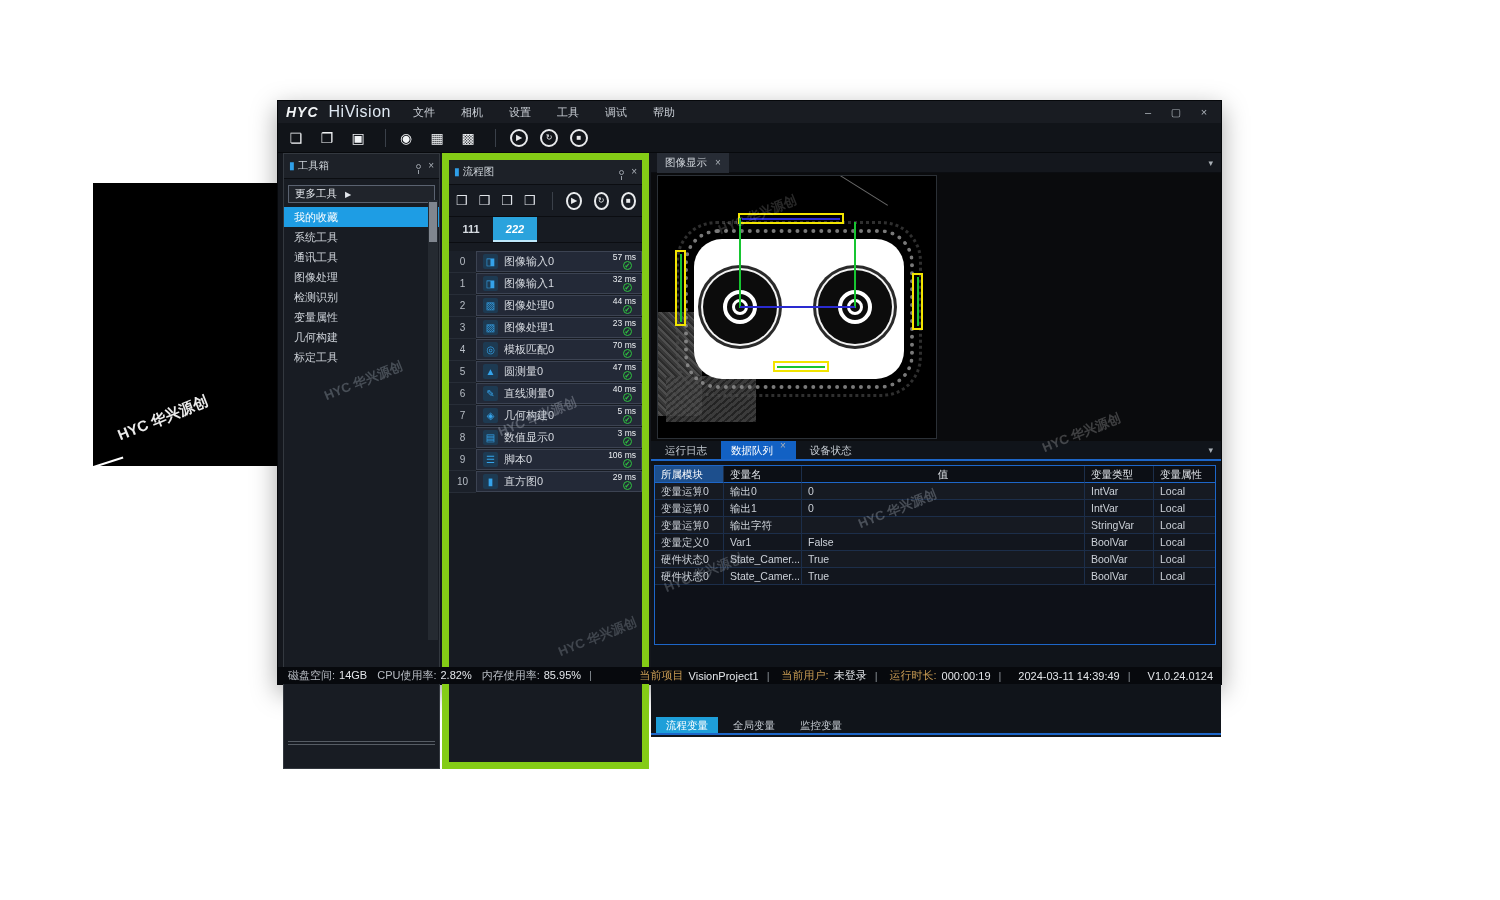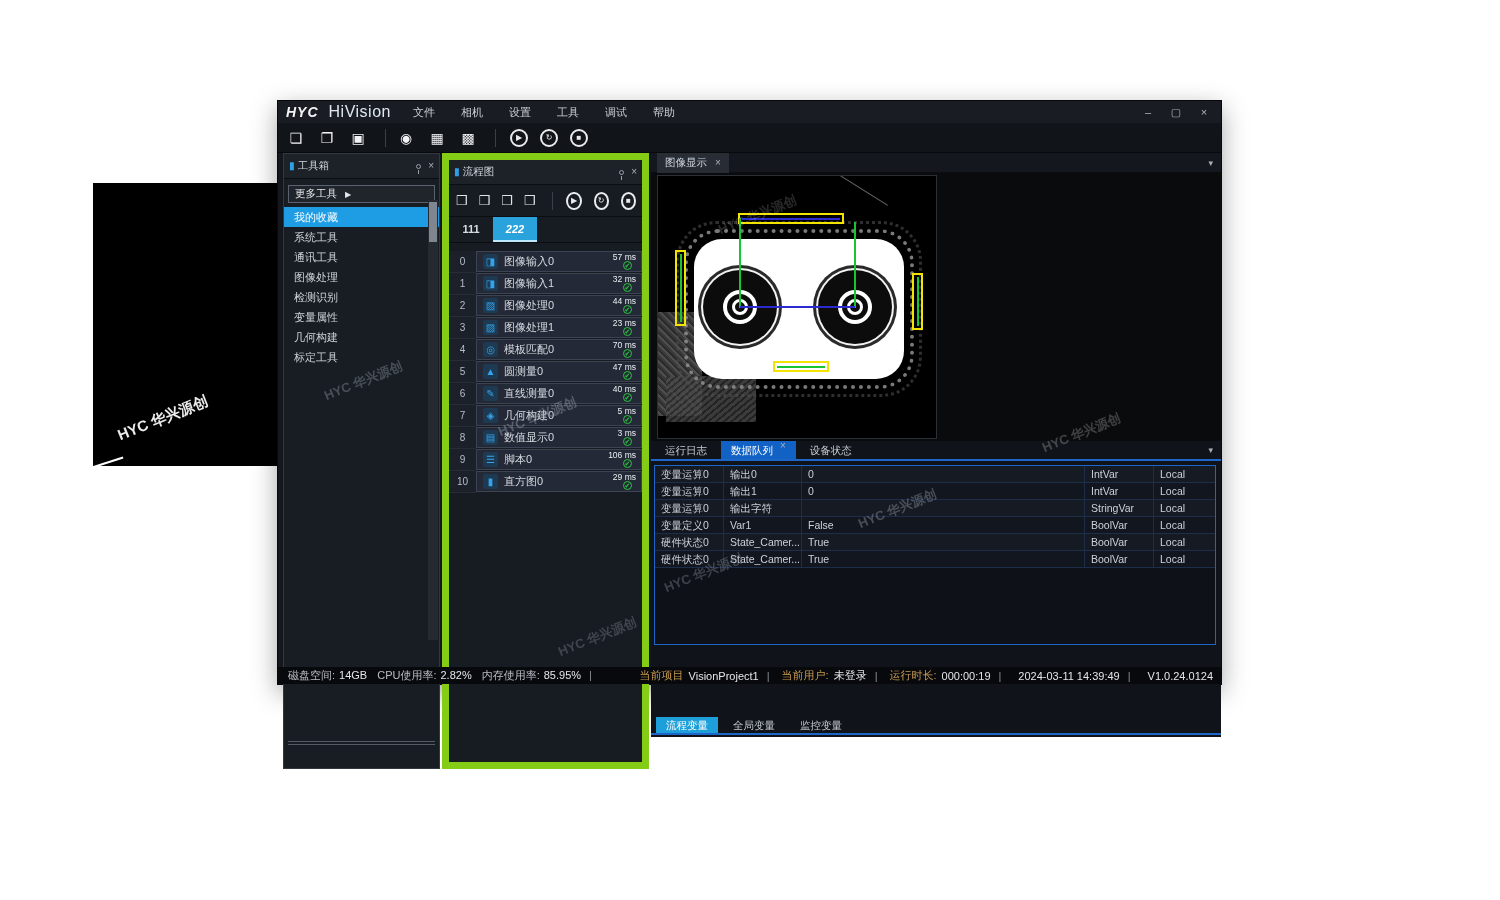--- a/index.html
+++ b/index.html
@@ -393,20 +393,29 @@
           <div class="data-tab active">
             <span>数据队列</span>
             <span class="xbtn">×</span>
           </div>
           <div class="data-tab">
             <span>设备状态</span>
           </div>
           <span class="dd-arrow">▾</span>
         </div>
       <div id="var-table">
+        <div id="table-head">
+            <div class="t-row">
+              <div class="t-cell c0">所属模块</div>
+              <div class="t-cell c1">变量名</div>
+              <div class="t-cell c2">值</div>
+              <div class="t-cell c3">变量类型</div>
+              <div class="t-cell c4">变量属性</div>
+            </div>
+          </div>
         <div id="table-body">
             <div class="t-row">
               <div class="t-cell c0">变量运算0</div>
               <div class="t-cell c1">输出0</div>
               <div class="t-cell c2">0</div>
               <div class="t-cell c3">IntVar</div>
               <div class="t-cell c4">Local</div>
             </div>
             <div class="t-row">
               <div class="t-cell c0">变量运算0</div>

